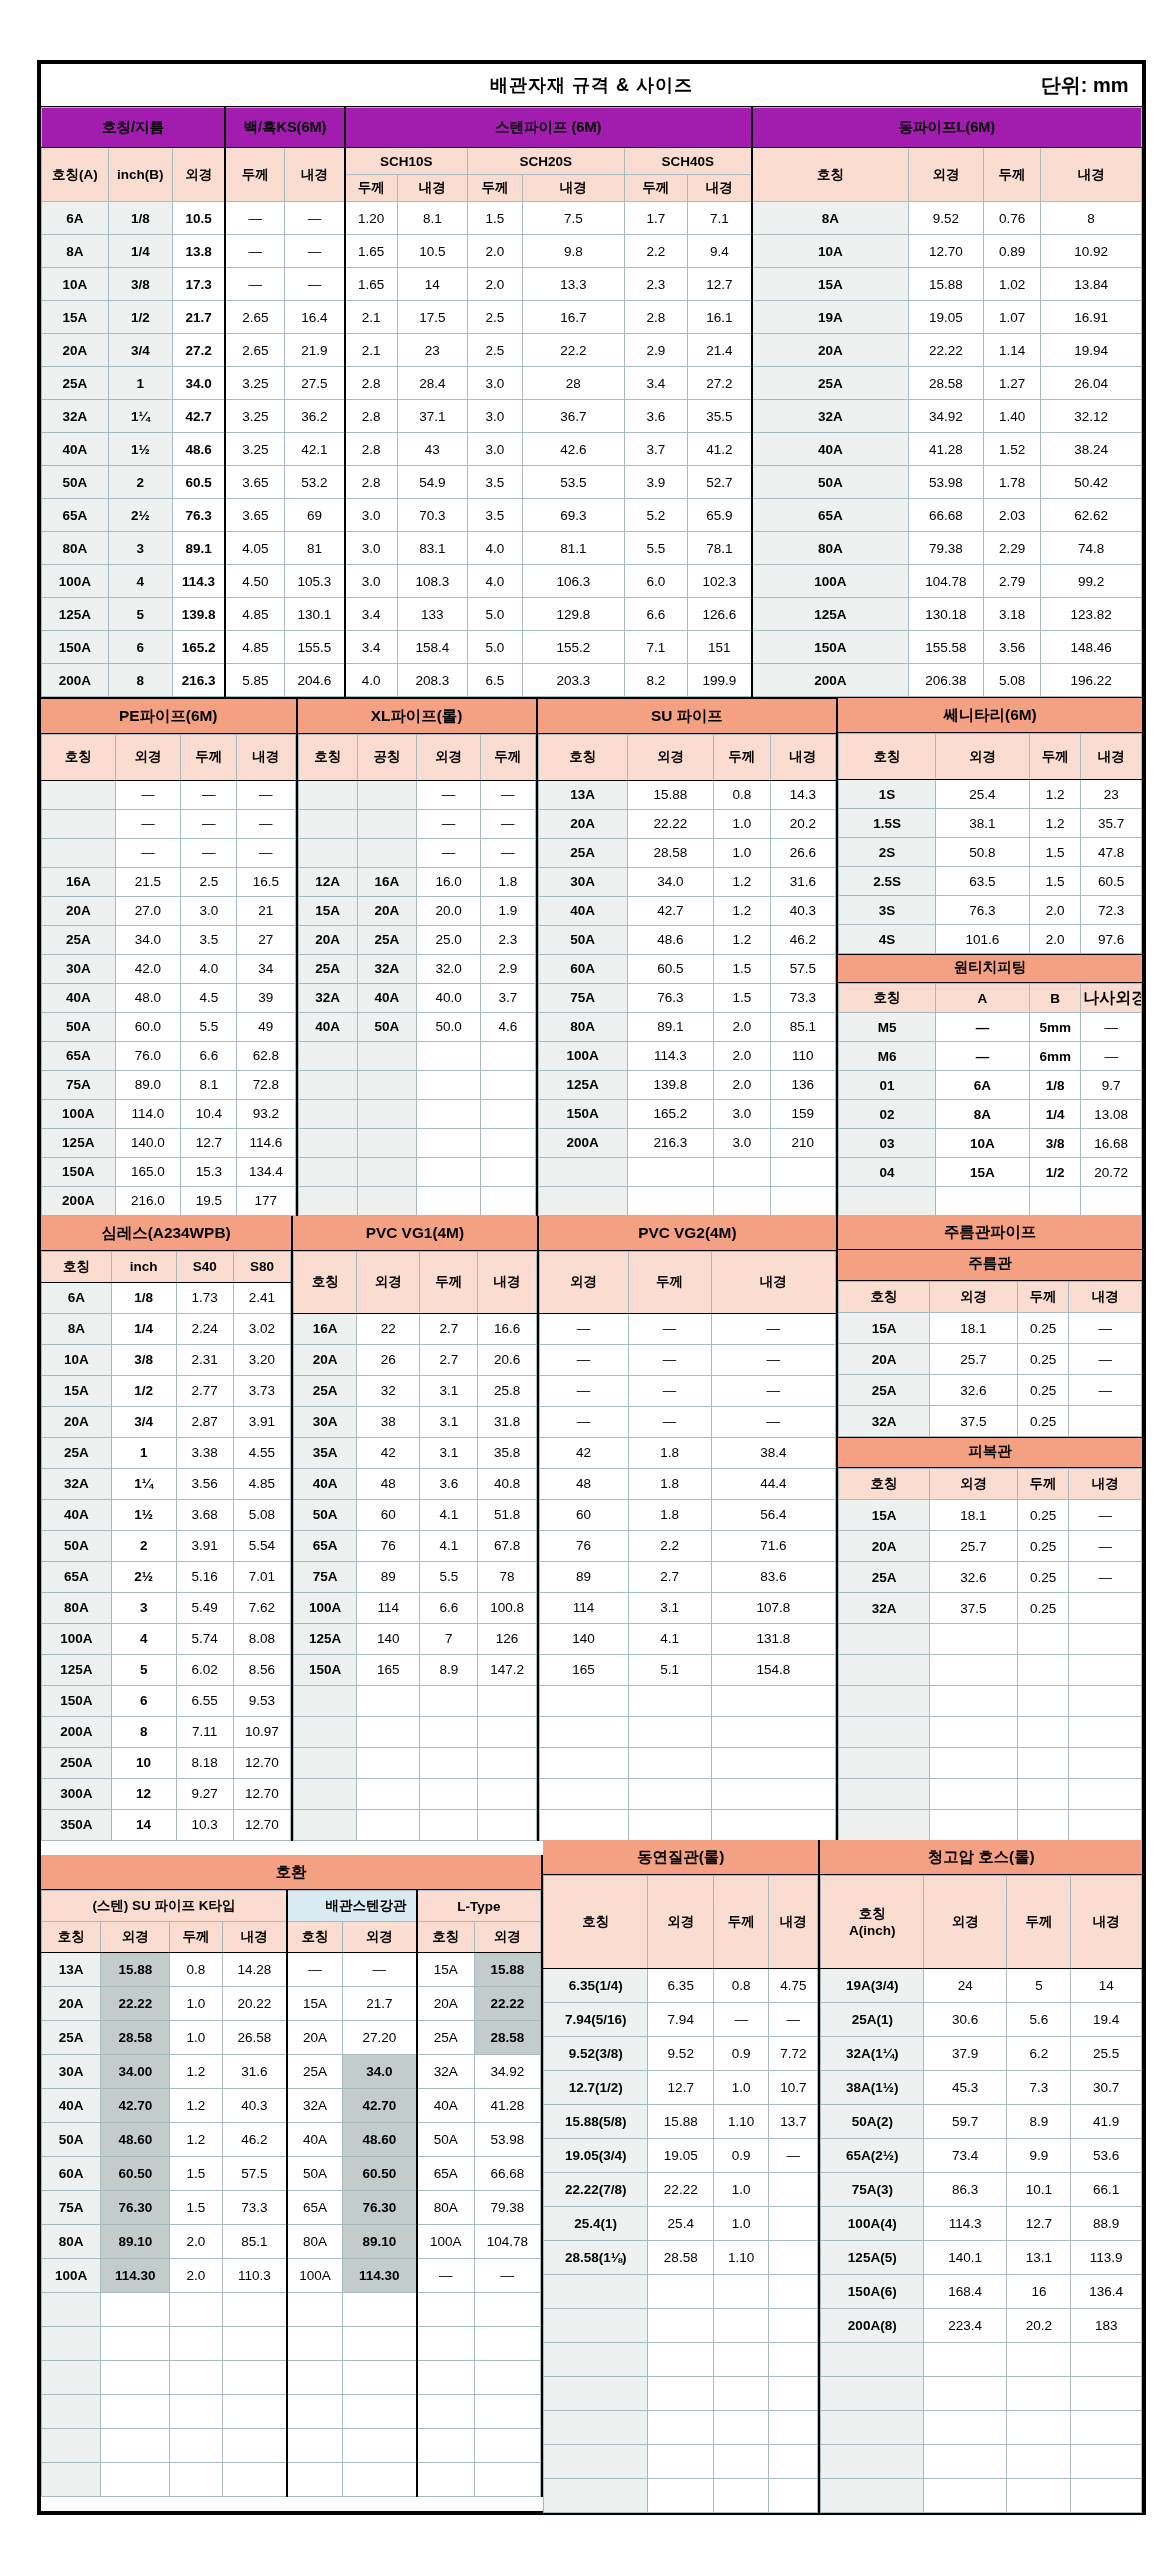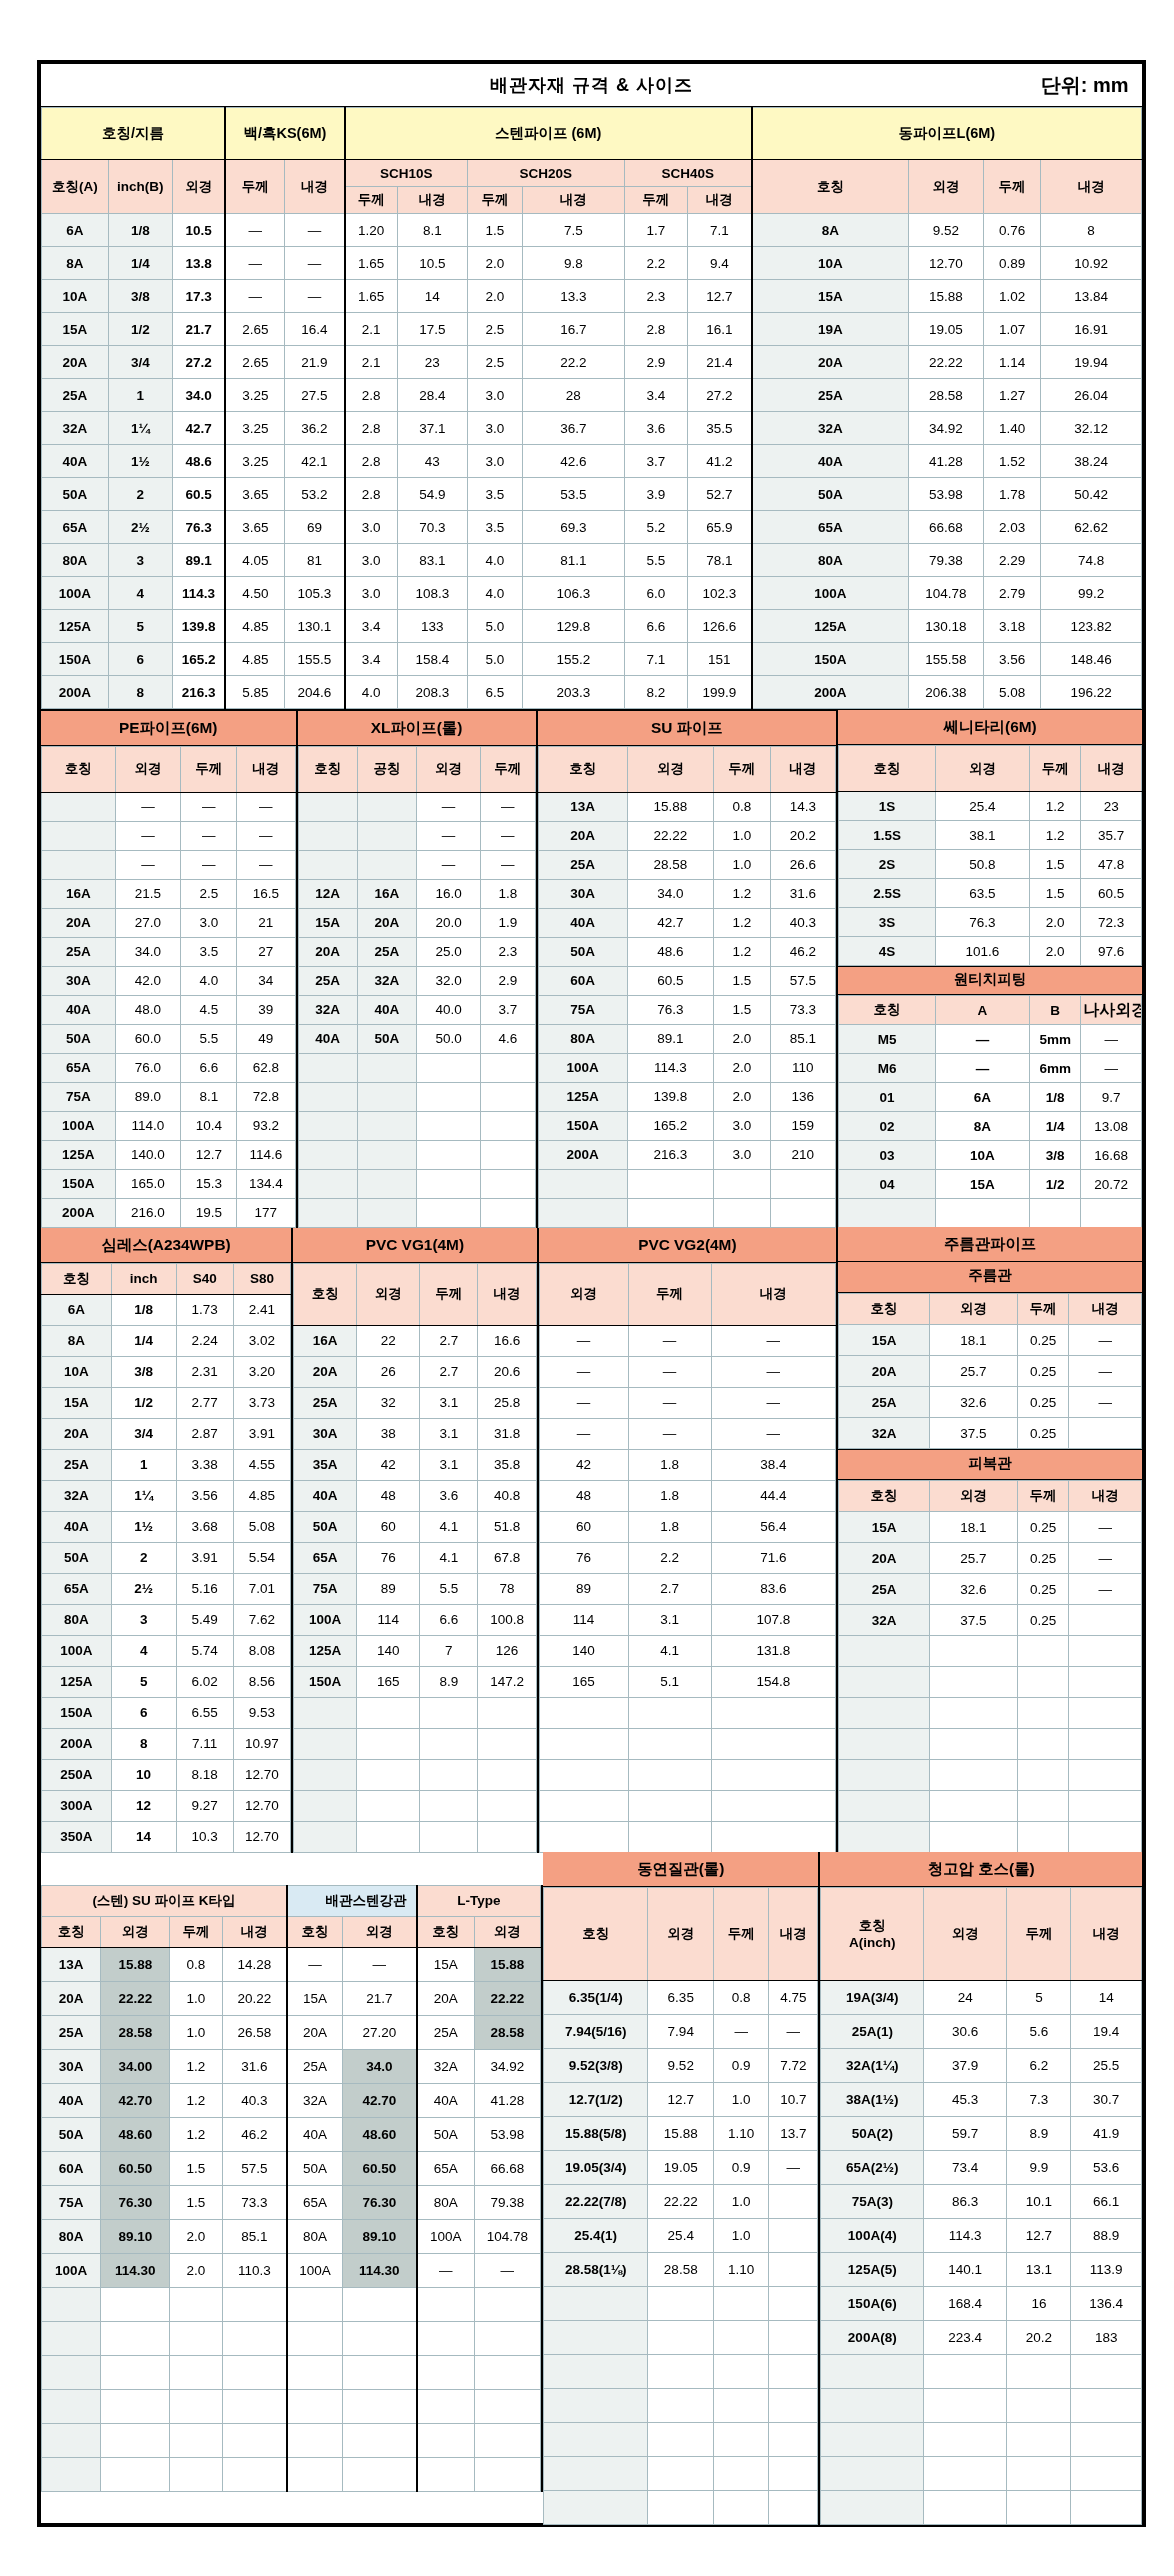--- a/index.html
+++ b/index.html
@@ -16,21 +16,21 @@
   td,th{border:1px solid #a6bac0;text-align:center;vertical-align:middle;padding:0 1.9px;overflow:hidden;white-space:nowrap;font-size:13.5px;box-sizing:border-box;}
   th{background:#fbdcd0;font-weight:bold;}
   td{background:#fff;font-weight:normal;}
   .b{font-weight:bold;}
   .nm{background:#edf2f1;}
   .sep{border-left:2.9px solid #000 !important;}
   .blue{background:#d9eaf3 !important;padding-left:30px;}
 
   
   .t1 td{height:33px;}
-  .t1 tr.grp th{background:#fef9c3;height:52px;font-size:14.5px;border-bottom:1.9px solid #000;}
+  .t1 tr.grp th{background:#a21caf;height:40px;font-size:14.5px;border-bottom:1.9px solid #000;}
   .t1 tr.hd th{height:27px;}
   .t1 thead{border-bottom:1.9px solid #000;}
 
   
   .band{display:flex;border-top:2.9px solid #000;align-items:center;}
   .col{box-sizing:border-box;border-right:2.9px solid #000;overflow:hidden;}
   .col:last-child{border-right:none;}
   .ttl{background:#f4a083;font-weight:bold;text-align:center;font-size:15.4px;height:35px;line-height:33px;border-bottom:1.9px solid #000;box-sizing:border-box;}
   .subttl{background:#f4a083;font-weight:bold;text-align:center;font-size:14.5px;border-top:1.9px solid #000;border-bottom:1.9px solid #000;box-sizing:border-box;}
 
@@ -1316,20 +1316,21 @@
                 <td></td>
                 <td></td>
               </tr>
             </tbody>
         </table>
       </div>
     </div>
 
     <div class="band band4">
       <div class="col" style="width:45.6%">
+        <div class="ttl">호환</div>
         <table class="t-comp">
           <colgroup>
             <col style="width:11.9%">
               <col style="width:13.8%">
               <col style="width:10.5%">
               <col style="width:13%">
             <col style="width:11.1%">
               <col style="width:14.9%">
               <col style="width:11.5%">
               <col style="width:13.3%">

